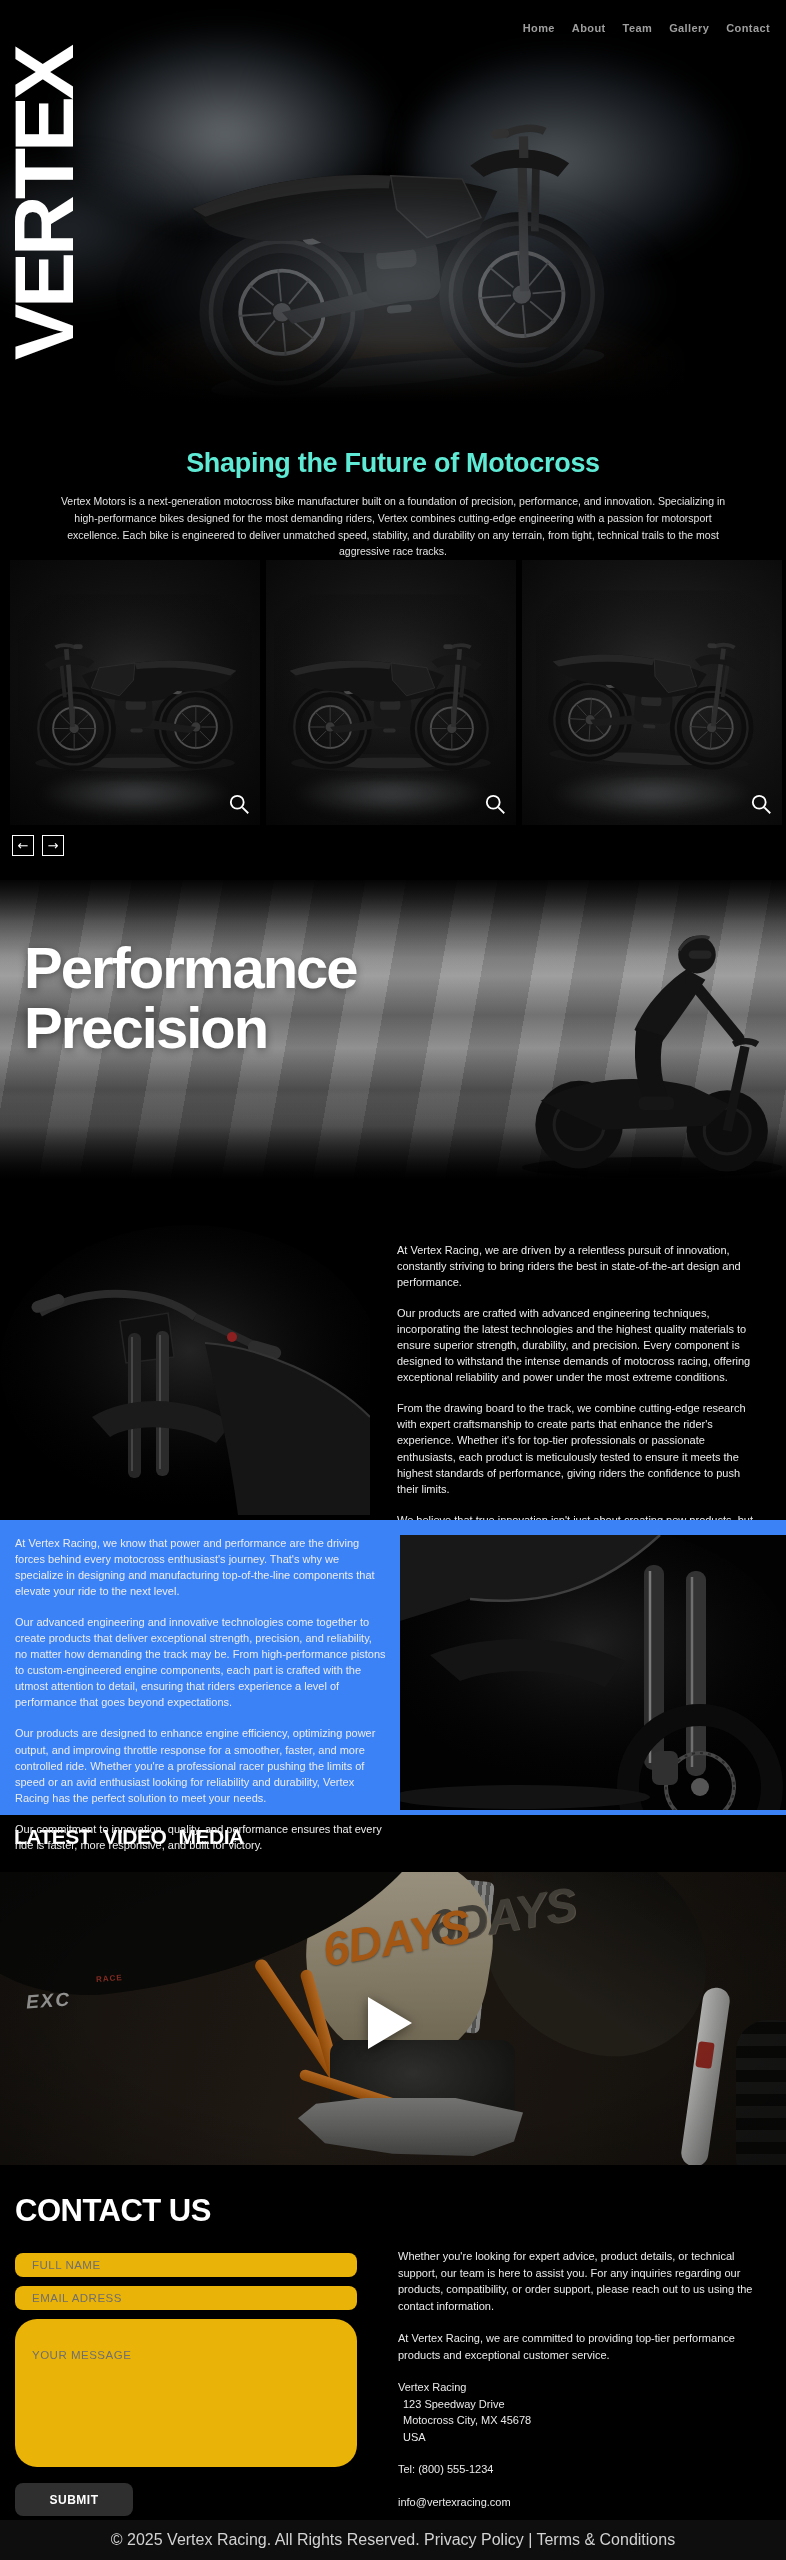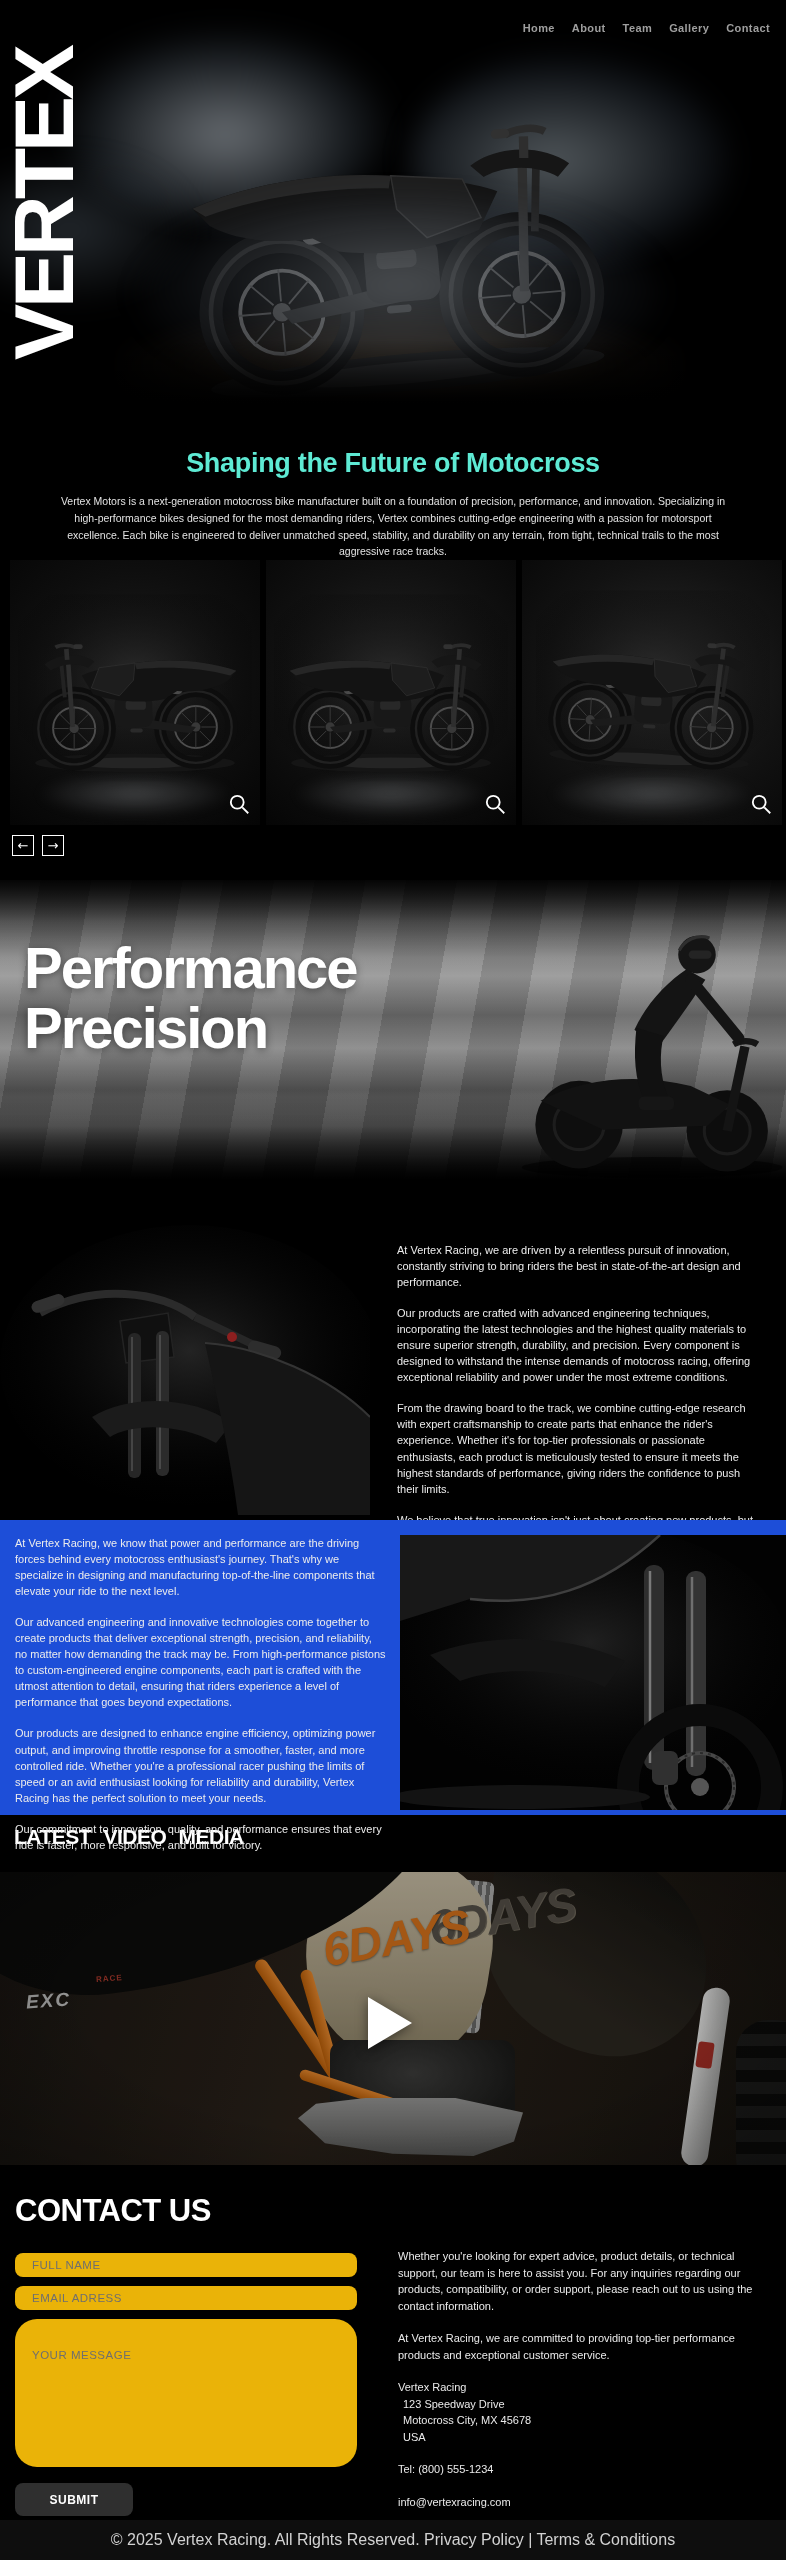--- a/index.html
+++ b/index.html
@@ -65,21 +65,21 @@
       linear-gradient(180deg, #3a3a3a 0%, #7d7d7d 20%, #9a9a9a 32%, #6b6b6b 45%, #8b8b8b 56%, #545454 70%, #6f6f6f 82%, #333 94%, #161616 100%);
   }
   .power-title { position:absolute; left:24px; top:58px; font-size:58px; font-weight:700;
     letter-spacing:-2px; line-height:1.04; color:#fff; text-shadow:0 2px 8px rgba(0,0,0,.45); }
   .rider { position:absolute; right:-8px; bottom:-2px; width:315px; height:292px; }
 
   
   .sectA { position:relative; width:786px; height:340px; background:#000; }
   .sectA .img { position:absolute; left:0; top:45px; width:370px; height:290px; }
   .sectA .txt { position:absolute; left:397px; top:62px; width:366px; }
-  .sectB { position:relative; width:786px; height:295px; background:#1d4ed8; }
+  .sectB { position:relative; width:786px; height:295px; background:#3b82f6; }
   .sectB .txt { position:absolute; left:15px; top:15px; width:372px; }
   .sectB .img { position:absolute; left:400px; top:15px; width:386px; height:275px; }
   .txt p { font-size:11px; line-height:1.46; color:#ececec; margin-bottom:15px; }
 
   
   .video-head { width:786px; height:57px; background:#000; padding:10px 0 0 14px; }
   .video-head h2 { font-size:21px; font-weight:700; letter-spacing:-.5px; word-spacing:7px; color:#fff; }
   .video { position:relative; width:786px; height:293px; overflow:hidden; cursor:pointer;
     background:linear-gradient(105deg, #191512 0%, #2a211a 42%, #17130f 100%); }
   .v-seat { position:absolute; left:-50px; top:-70px; width:500px; height:180px; background:#0a0a0a;

